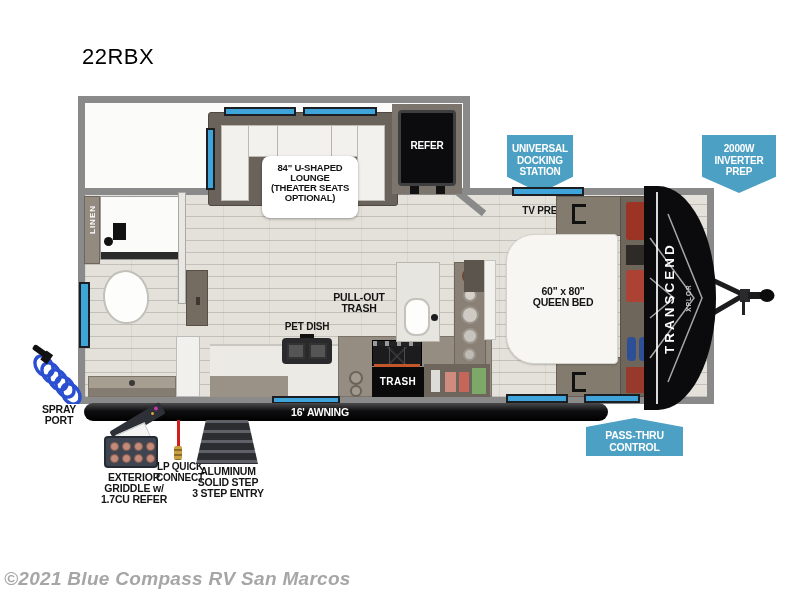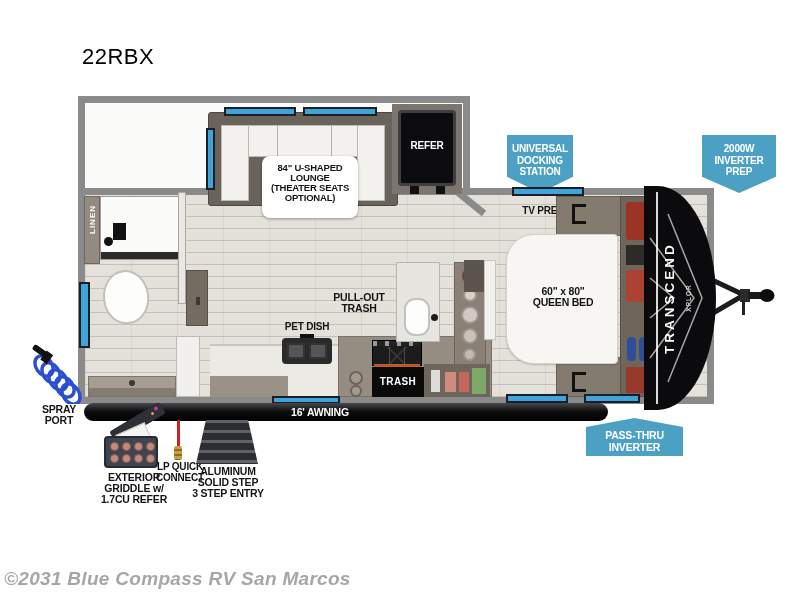--- a/index.html
+++ b/index.html
@@ -224,17 +224,17 @@
 CONNECT</div>
 
   <div class="abs" style="left:196px;top:420px;width:62px;height:44px;
               clip-path:polygon(16% 0,84% 0,100% 100%,0 100%);
               background:repeating-linear-gradient(180deg,#606168 0 3px,#2c2d31 3px 10px);"></div>
   <div class="lbl" style="left:188px;top:466px;width:80px;font-size:10.5px;">ALUMINUM
 SOLID STEP
 3 STEP ENTRY</div>
 
   <div class="badge pt-up" style="left:586px;top:418px;width:97px;height:38px;font-size:10.5px;">PASS-THRU
-INVERTER</div>
-
-  <div class="abs" style="left:4px;top:568px;font-size:19px;font-weight:bold;font-style:italic;color:#a6a6a6;letter-spacing:.3px;">©2031 Blue Compass RV San Marcos</div>
+CONTROL</div>
+
+  <div class="abs" style="left:4px;top:568px;font-size:19px;font-weight:bold;font-style:italic;color:#a6a6a6;letter-spacing:.3px;">©2021 Blue Compass RV San Marcos</div>
 
 </div>
 
 </body></html>

